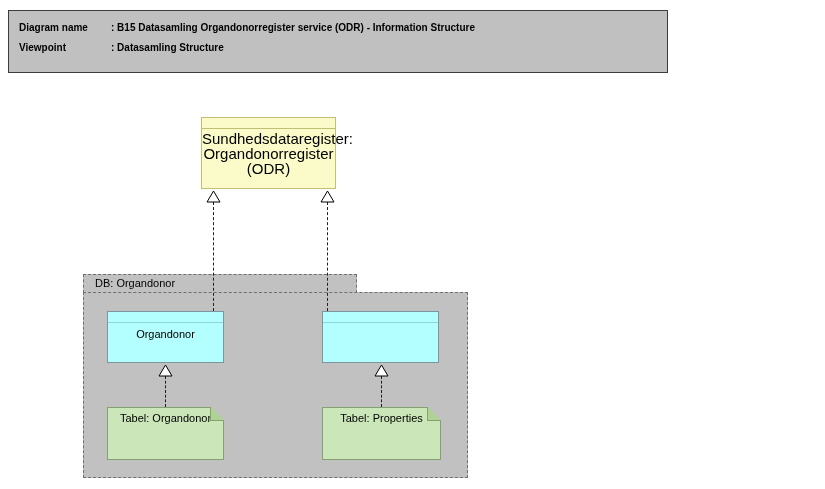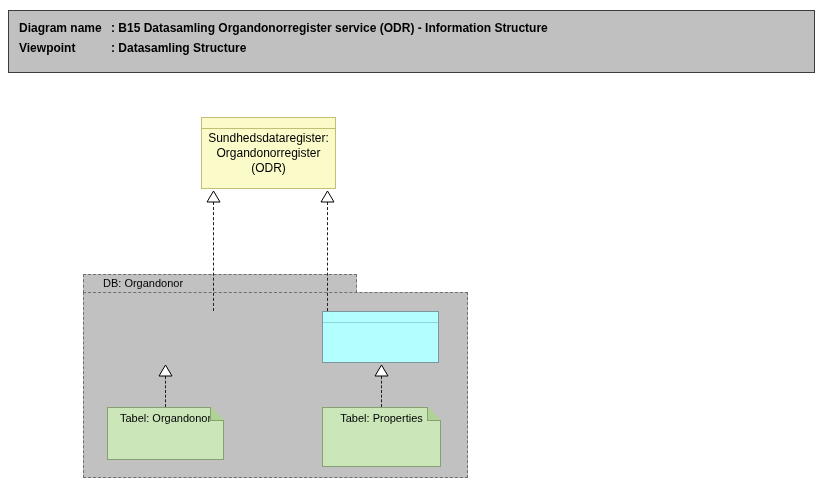--- a/index.html
+++ b/index.html
@@ -9,53 +9,53 @@
     --table_fill:#cbe7b9; --table_border:#85a171; --table_fold:#afd295;
     --group_fill:#c1c1c1; --group_border:#6f6f6f;
     --line_color:#1f1f1f; --text:#000000;
   }
   *{margin:0;padding:0;box-sizing:border-box;}
   html,body{background:#ffffff;}
   body{font-family:"Liberation Sans","DejaVu Sans",sans-serif;color:var(--text);}
   .canvas{position:relative;width:825px;height:489px;background:#ffffff;overflow:hidden;}
 
   
-  .hdr{position:absolute;left:8px;top:10px;width:807px;height:63px;
+  .hdr{position:absolute;left:8px;top:10px;width:660px;height:63px;
        background:var(--header_bg);border:1px solid var(--header_border);
-       padding:7px 10px;font-weight:bold;font-size:12px;line-height:20px;}
+       padding:7px 10px;font-weight:bold;font-size:10px;line-height:20px;}
   .hdr-row{white-space:nowrap;}
   .hdr-label{display:inline-block;width:92px;}
 
   
   .node{position:absolute;z-index:2;}
   .service{left:201px;top:117px;width:135px;height:72px;
            background:var(--service_fill);border:1px solid var(--service_border);}
   .service .stripe{height:11px;border-bottom:1px solid var(--service_border);}
-  .service .node-label{padding-top:2px;text-align:center;font-size:12px;line-height:15px;}
+  .service .node-label{padding-top:2px;text-align:center;font-size:15px;line-height:15px;}
 
   .entity{width:117px;height:52px;background:var(--entity_fill);
           border:1px solid var(--entity_border);}
   .entity .stripe{height:11px;border-bottom:1px solid var(--entity_divider);}
   .entity .node-label{padding-top:4px;text-align:center;font-size:11px;line-height:14px;}
   .entity.e1{left:107px;top:311px;}
   .entity.e2{left:322px;top:311px;}
 
   
   .group-tab{position:absolute;left:83px;top:274px;width:274px;height:19px;z-index:1;
              background:var(--group_fill);border:1px dashed var(--group_border);
-             font-size:11px;line-height:17px;padding-left:19px;}
+             font-size:11px;line-height:17px;padding-left:11px;}
   .group-body{position:absolute;left:83px;top:292px;width:385px;height:186px;z-index:1;
               background:var(--group_fill);border:1px dashed var(--group_border);}
 
   
   .note{position:absolute;z-index:2;background:var(--table_fill);
         border:1px solid var(--table_border);font-size:11px;line-height:14px;
         text-align:center;padding-top:3px;}
   .note.n1{left:107px;top:407px;width:117px;height:53px;}
-  .note.n2{left:322px;top:407px;width:119px;height:60px;text-align:center;}
+  .note.n2{left:322px;top:407px;width:119px;height:53px;text-align:center;}
   .note .fold{position:absolute;top:-1px;right:-1px;width:14px;height:14px;
               background:linear-gradient(to bottom left,var(--group_fill) 49%,var(--table_fold) 51%);
               border-left:1px solid var(--table_border);
               border-bottom:1px solid var(--table_border);}
 
   
   .rel-line{position:absolute;width:0;border-left:1px dashed var(--line_color);z-index:3;}
   .rl1{left:213px;top:202px;height:109px;}
   .rl2{left:327px;top:202px;height:109px;}
   .rl3{left:165px;top:376px;height:31px;}
@@ -83,20 +83,24 @@
   <div class="group-tab">
     <span>DB: Organdonor</span>
   </div>
   <div class="group-body"></div>
 
   <div class="node service">
     <div class="stripe"></div>
     <div class="node-label">Sundhedsdataregister: Organdonorregister (ODR)</div>
   </div>
 
+  <div class="node entity e1">
+    <div class="stripe"></div>
+    <div class="node-label">Organdonor</div>
+  </div>
   <div class="node entity e2">
     <div class="stripe"></div>
   </div>
 
   <div class="note n1">
     <div class="fold"></div>
     <span>Tabel: Organdonor</span>
   </div>
   <div class="note n2">
     <div class="fold"></div>

